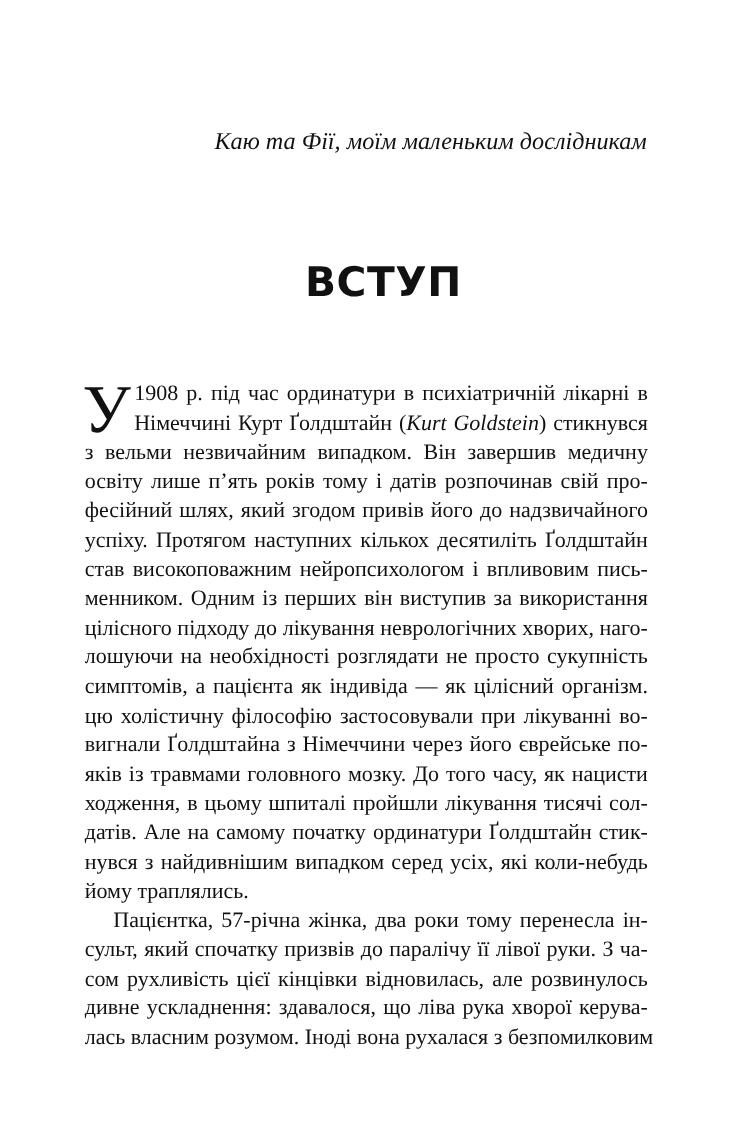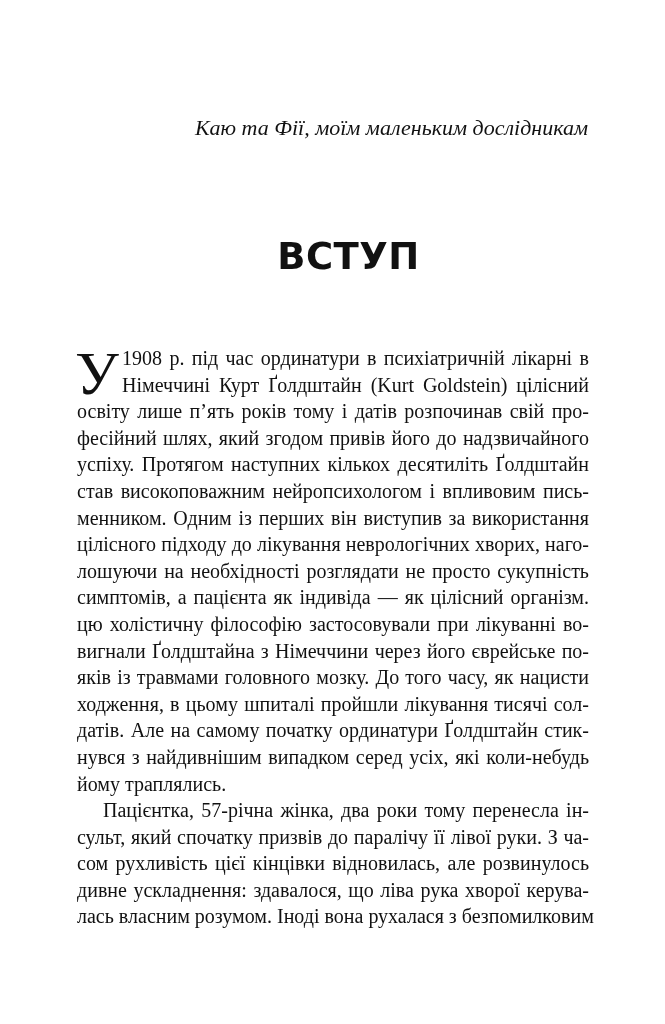--- a/index.html
+++ b/index.html
@@ -63,35 +63,37 @@
     }
     .dropcap {
       position: absolute;
       left: -2px;
       top: 2px;
       font-size: 62px;
       line-height: 52px;
       font-family: "Liberation Serif", "DejaVu Serif", serif;
     }
     .it {
+      font-style: italic;
     }
   </style>
 </head>
 <body>
 
 <div class="epigraph">Каю та Фії, моїм маленьким дослідникам</div>
 
 <h1 class="chapter-title" style="margin:16px;">ВСТУП</h1>
 
 <div class="body-text">
   <span class="dropcap">У</span>
 
   <div>
     <span class="line cap-line"><span>1908 р. під час ординатури в психіатричній лікарні в</span></span>
-    <span class="line cap-line"><span>Німеччині Курт Ґолдштайн (</span><span class="it">Kurt Goldstein</span><span>) цілісний</span></span>
+    <span class="line cap-line"><span>Німеччині Курт Ґолдштайн (</span><span class="it">Kurt Goldstein</span><span>) стикнувся</span></span>
+    <span class="line">з вельми незвичайним випадком. Він завершив медичну</span>
     <span class="line">освіту лише п’ять років тому і датів розпочинав свій про-</span>
     <span class="line">фесійний шлях, який згодом привів його до надзвичайного</span>
     <span class="line">успіху. Протягом наступних кількох десятиліть Ґолдштайн</span>
     <span class="line">став високоповажним нейропсихологом і впливовим пись-</span>
     <span class="line">менником. Одним із перших він виступив за використання</span>
     <span class="line">цілісного підходу до лікування неврологічних хворих, наго-</span>
     <span class="line">лошуючи на необхідності розглядати не просто сукупність</span>
     <span class="line">симптомів, а пацієнта як індивіда — як цілісний організм.</span>
     <span class="line">цю холістичну філософію застосовували при лікуванні во-</span>
     <span class="line">вигнали Ґолдштайна з Німеччини через його єврейське по-</span>

